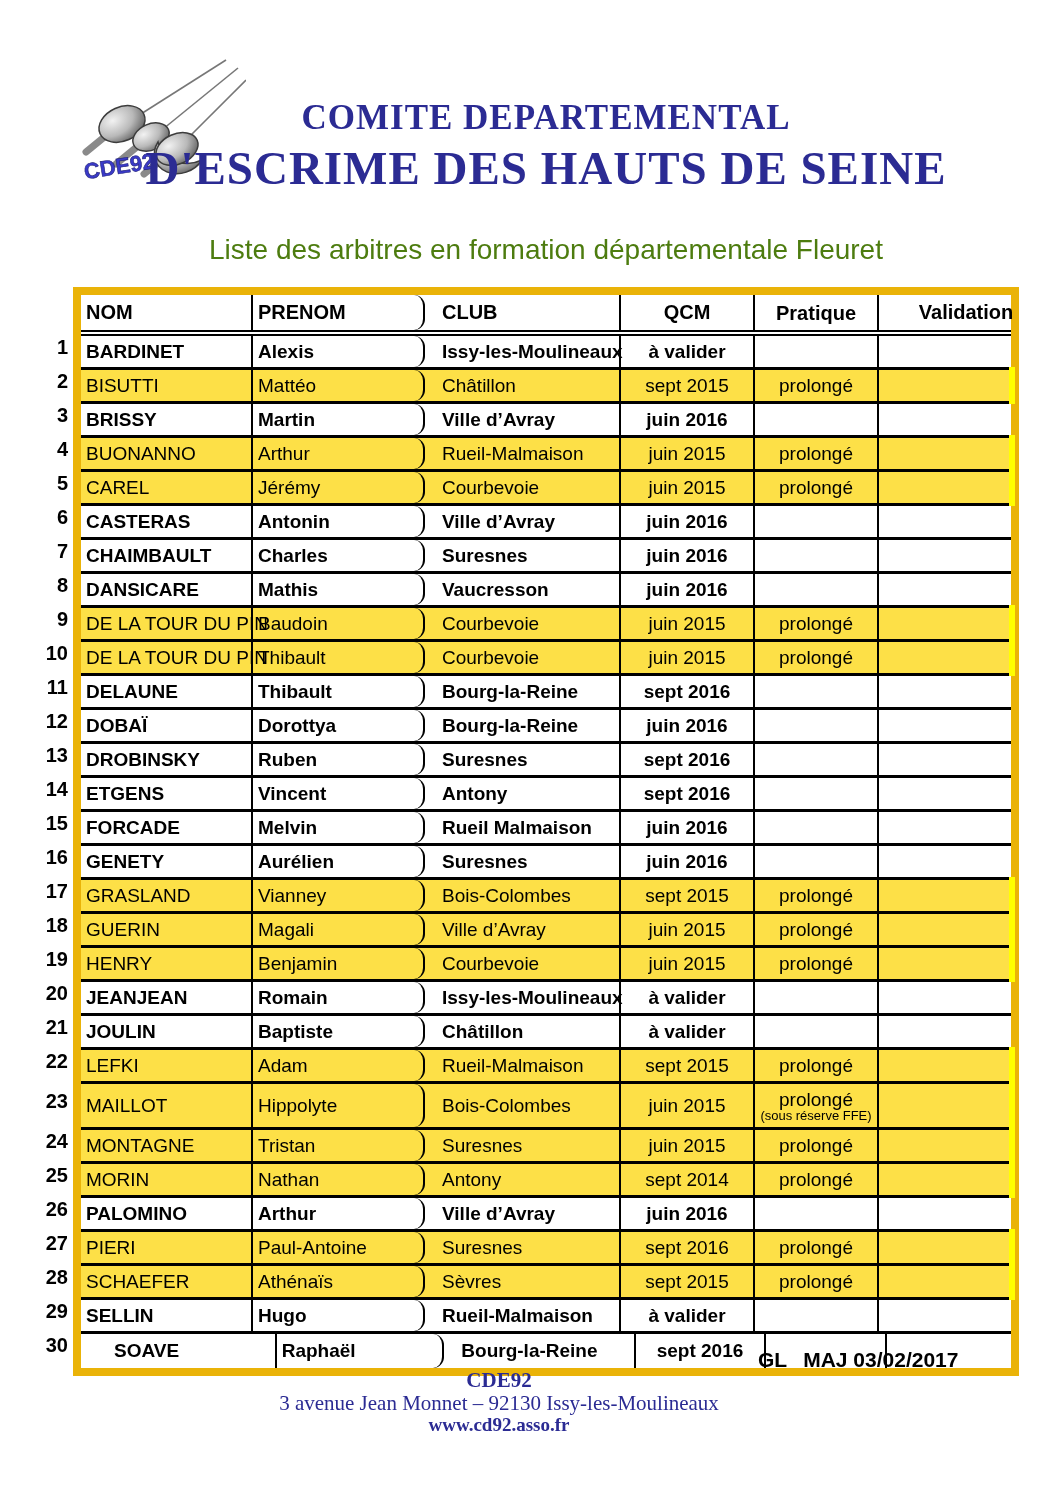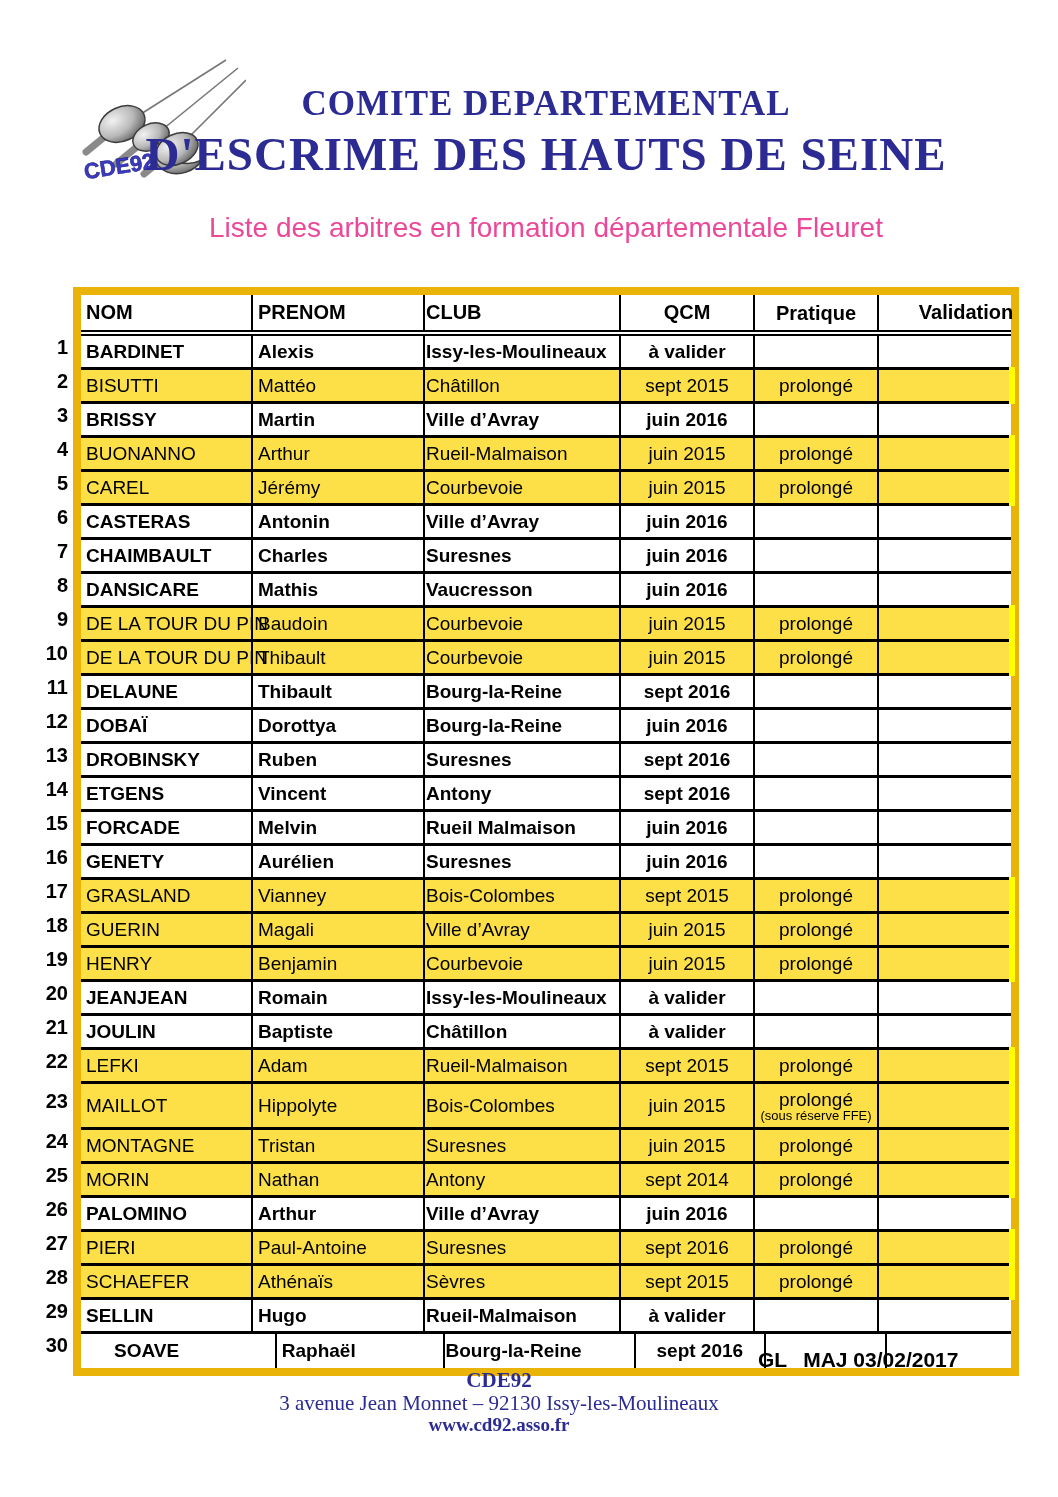--- a/index.html
+++ b/index.html
@@ -3,45 +3,45 @@
 <meta charset="utf-8">
 <style>
   html,body { margin:0; padding:0; background:#ffffff; }
   #page {
     position:relative; width:1058px; height:1497px; background:#ffffff;
     font-family:"Liberation Sans", sans-serif; color:#000; overflow:hidden;
   }
 
   
   #logo { position:absolute; left:78px; top:58px; width:168px; height:130px; }
-  .titles { position:absolute; left:34px; right:0; text-align:center; }
+  .titles { position:absolute; left:34px; right:0; text-align:center;margin-top:14px; }
   #title1 { top:84px;  font-family:"Liberation Serif", serif; font-weight:bold; font-size:35px; letter-spacing:1px; color:#2B2B93; }
   #title2 { top:127px; font-family:"Liberation Serif", serif; font-weight:bold; font-size:47px; letter-spacing:1px; color:#2B2B93; }
   #season { top:174px; font-weight:bold; font-size:29px; color:#000; }
-  #subtitle { top:212px; font-size:28px; color:#ec4899; }
+  #subtitle { top:220px; font-size:28px; color:#4d7c0f; }
 
   
   #numcol { position:absolute; left:36px; top:287px; width:34px; text-align:right; }
   #numcol .spacer { height:43px; }
   .rownum { height:34px; line-height:34px; font-size:20px; font-weight:bold; padding-right:2px; }
   .rownum.tall { height:46px; line-height:46px; }
 
   
   #tbl { position:absolute; left:73px; top:287px; width:930px; border:8px solid #eab308; background:#fff; }
   .hrow, .trow { display:flex; box-sizing:border-box; }
   .hrow { height:41px; border-bottom:6px double #000; }
   .trow { height:34px; border-bottom:3px solid #000; }
   .trow:last-child { border-bottom:none;margin-left:28px; }
   .trow.tall { height:46px; }
   .cell { box-sizing:border-box; border-right:2px solid #000; display:flex; align-items:center;
           font-size:19px; white-space:nowrap; overflow:visible; }
   .cell:last-child { border-right:none; }
   .c-nom { width:172px; padding-left:5px; }
-  .c-pre { width:172px; padding-left:5px; }
-  .c-club{ width:196px; padding-left:1px; }
+  .c-pre { width:172px; padding-left:5px;border-radius:11px; }
+  .c-club{ width:196px; padding-left:17px; }
   .c-qcm { width:134px; justify-content:center; }
   .c-pra { width:124px; justify-content:center; flex-direction:column; line-height:20px; }
   .c-val { width:126px; position:relative;padding-left:48px; }
   .hrow .cell { font-weight:bold; font-size:20px; }
   .hrow .c-qcm, .hrow .c-pra, .hrow .c-val { justify-content:center; }
   .trow { background:#ffffff; font-weight:bold; }
   .trow.hl { background:#fde047; font-weight:normal; }
   .trow.hl .c-val::after { content:""; position:absolute; right:-10px; top:-3px; bottom:-3px; width:6px; background:#FFFF00; }
   .pra-note { font-size:13px; line-height:13px; margin-top:-1px; }
 

